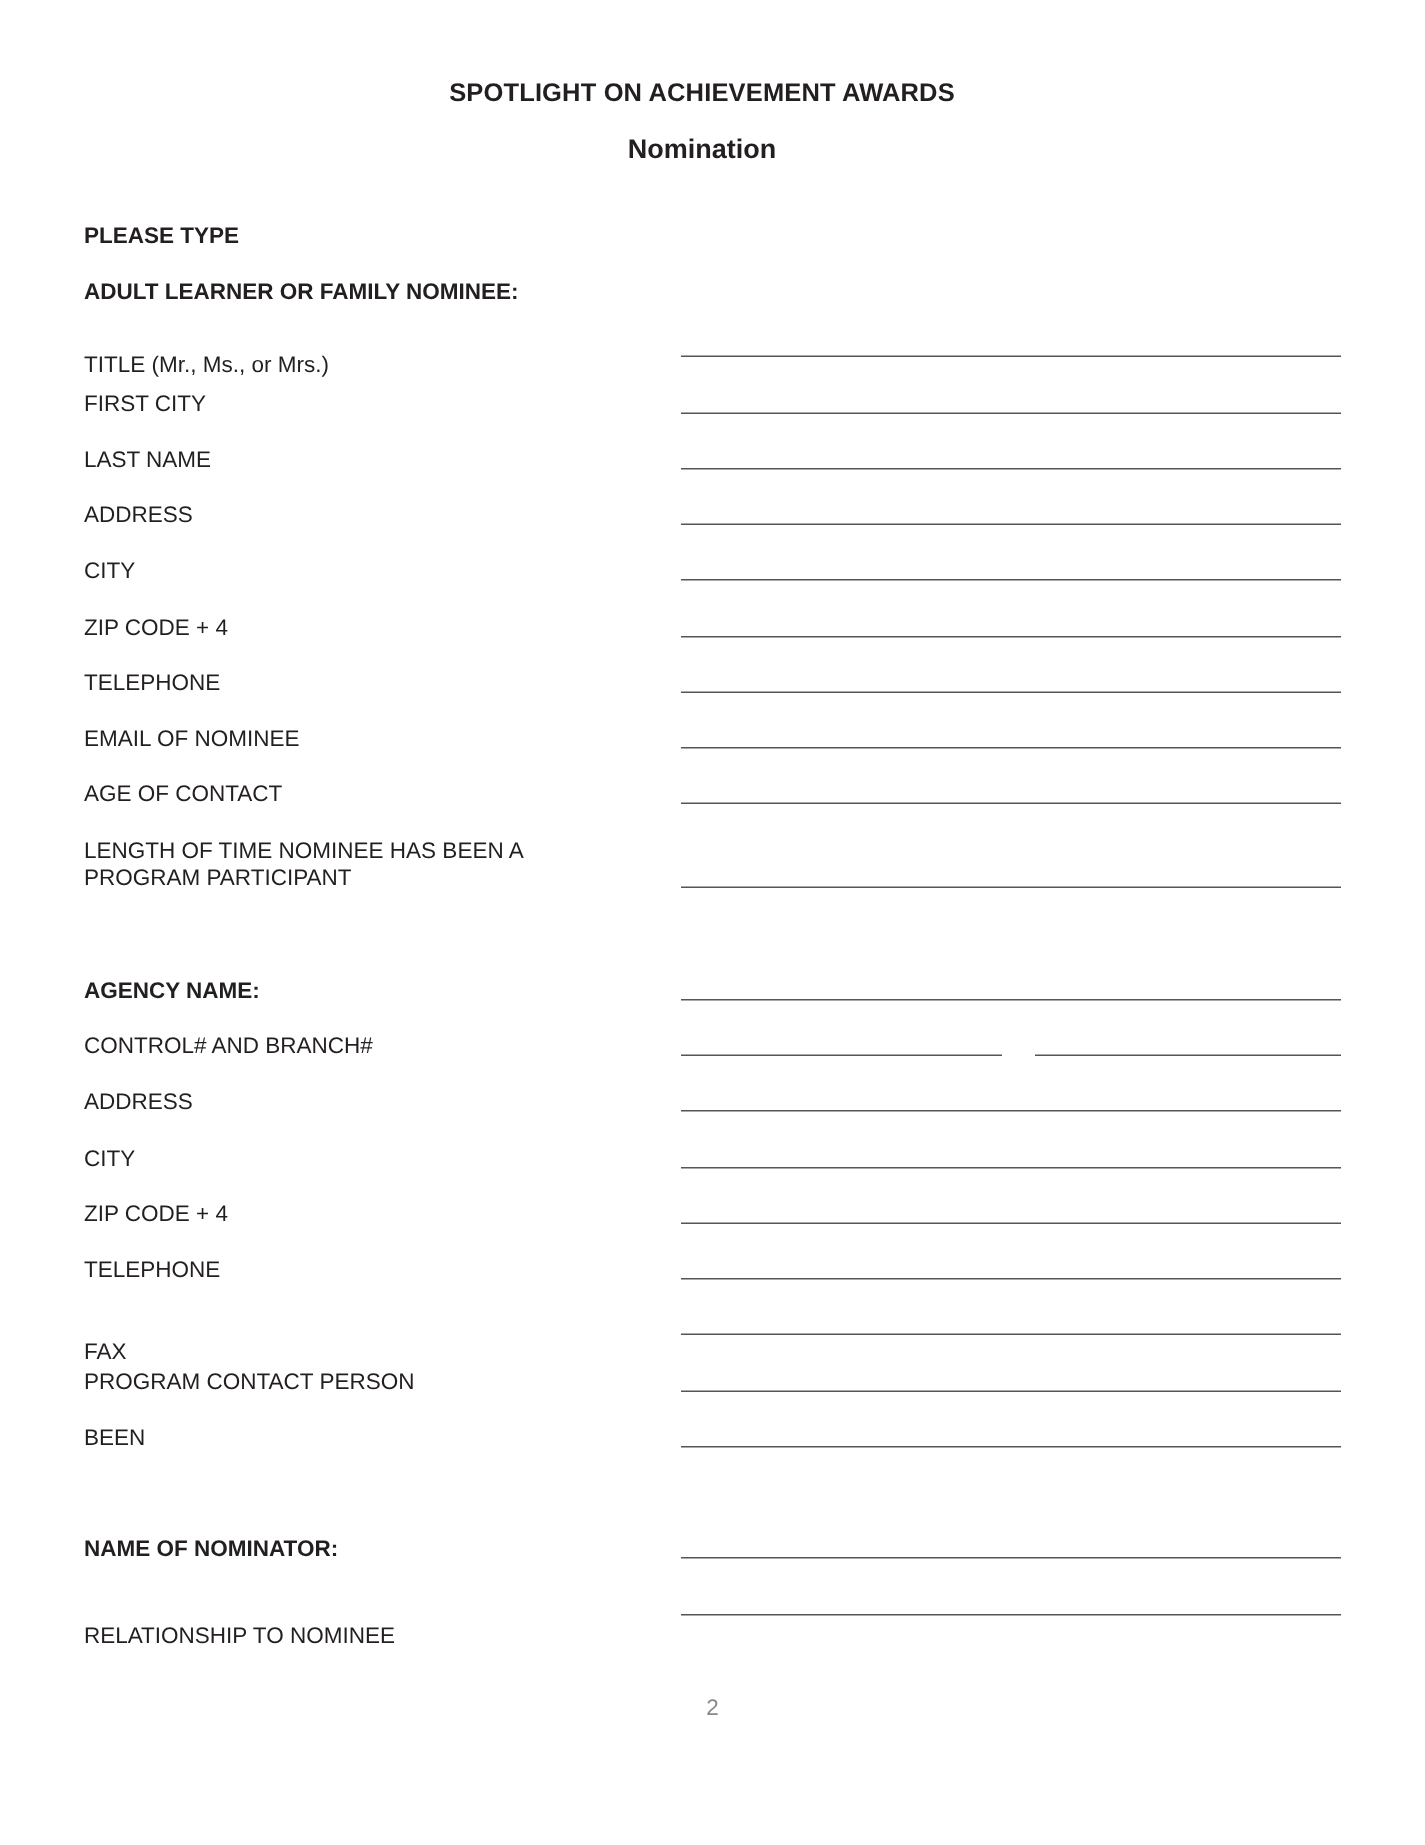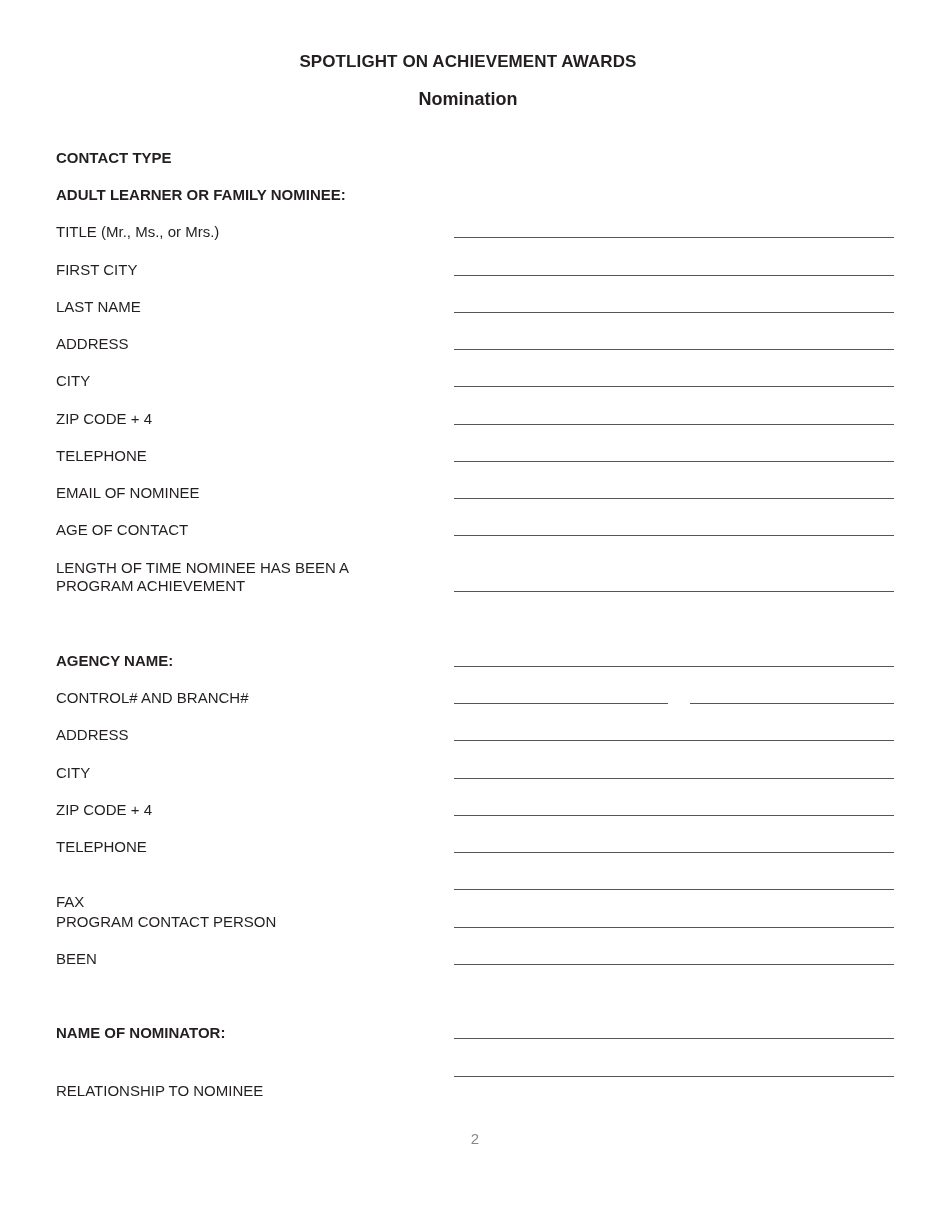--- a/index.html
+++ b/index.html
@@ -16,25 +16,25 @@
   .half2 { left: 690px; width: 204px; }
   .pagenum { position: absolute; top: 1130px; left: 0; width: 950px; text-align: center;
              font-size: 15px; color: #888888; }
 </style>
 </head>
 <body>
 
 <div id="t1" class="title">SPOTLIGHT ON ACHIEVEMENT AWARDS</div>
 <div id="t2" class="title">Nomination</div>
 
-<div class="label bold" style="top:149px">CONTACT TYPE</div>
+<div class="label bold" style="top:149px">PLEASE TYPE</div>
 
 <div class="label bold" style="top:186px">ADULT LEARNER OR FAMILY NOMINEE:</div>
 
-<div class="label" style="top:223px">TITLE (Mr., Ms., or Mrs.)</div>
+<div class="label" style="top:235px">TITLE (Mr., Ms., or Mrs.)</div>
 <div class="line full" style="top:237px"></div>
 
 <div class="label" style="top:261px">FIRST CITY</div>
 <div class="line full" style="top:275px"></div>
 
 <div class="label" style="top:298px">LAST NAME</div>
 <div class="line full" style="top:312px"></div>
 
 <div class="label" style="top:335px">ADDRESS</div>
 <div class="line full" style="top:349px"></div>
@@ -48,21 +48,21 @@
 <div class="label" style="top:447px">TELEPHONE</div>
 <div class="line full" style="top:461px"></div>
 
 <div class="label" style="top:484px">EMAIL OF NOMINEE</div>
 <div class="line full" style="top:498px"></div>
 
 <div class="label" style="top:521px">AGE OF CONTACT</div>
 <div class="line full" style="top:535px"></div>
 
 <div class="label" style="top:559px">LENGTH OF TIME NOMINEE HAS BEEN A</div>
-<div class="label" style="top:577px">PROGRAM ACHIEVEMENT</div>
+<div class="label" style="top:577px">PROGRAM PARTICIPANT</div>
 <div class="line full" style="top:591px"></div>
 
 <div class="label bold" style="top:652px">AGENCY NAME:</div>
 <div class="line full" style="top:666px"></div>
 
 <div class="label" style="top:689px">CONTROL# AND BRANCH#</div>
 <div class="line half1" style="top:703px"></div>
 <div class="line half2" style="top:703px"></div>
 
 <div class="label" style="top:726px">ADDRESS</div>

